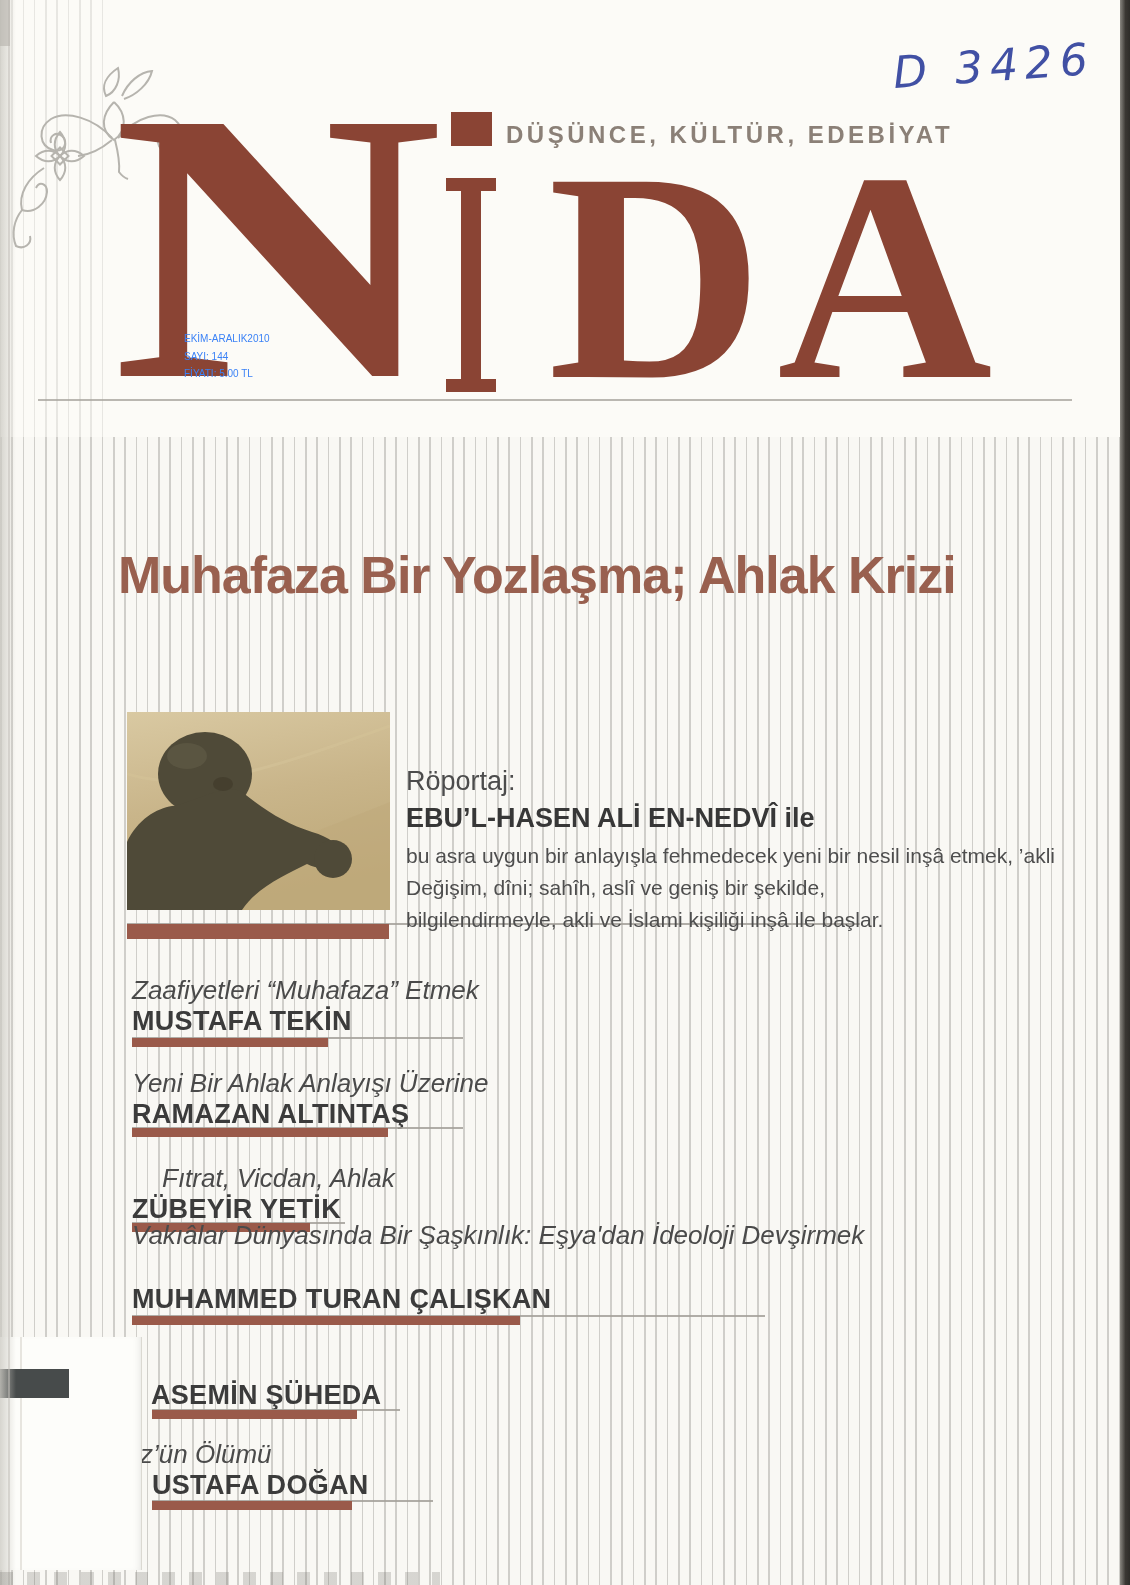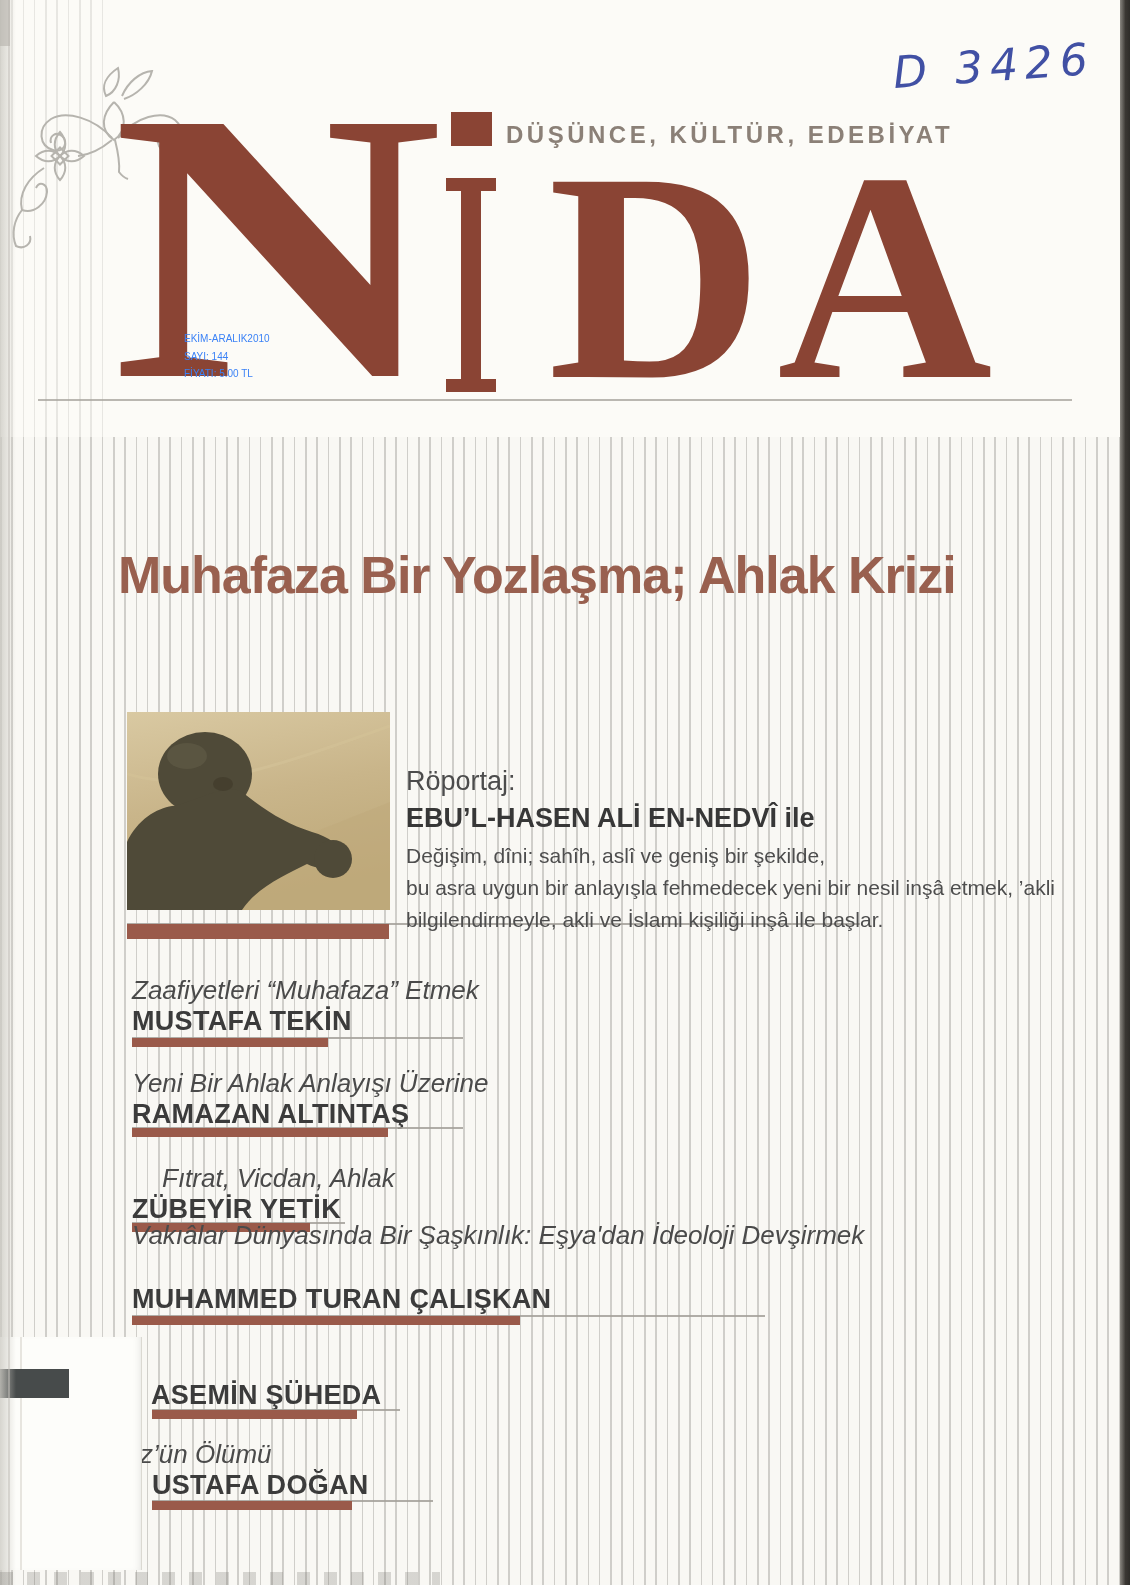--- a/index.html
+++ b/index.html
@@ -148,22 +148,22 @@
 
   <div class="abs rule rule-photo" style="left:127px;top:923px;width:733px;height:17px;">
     <div class="thin"></div>
     <div class="thick" style="width:262px;"></div>
   </div>
 
   <div class="abs interview">
     <div class="kicker">Röportaj:</div>
     <div class="person">EBU’L-HASEN ALİ EN-NEDVÎ ile</div>
     <div class="excerpt">
+      <div>bu asra uygun bir anlayışla fehmedecek yeni bir nesil inşâ etmek, ’akli</div>
       <div>Değişim, dîni; sahîh, aslî ve geniş bir şekilde,</div>
-      <div>bu asra uygun bir anlayışla fehmedecek yeni bir nesil inşâ etmek, ’akli</div>
       <div>bilgilendirmeyle, akli ve İslami kişiliği inşâ ile başlar.</div>
     </div>
   </div>
 
   <div class="a-title" style="left:132px;top:975px;">Zaafiyetleri “Muhafaza” Etmek</div>
   <div class="a-author" style="left:132px;top:1006px;">MUSTAFA TEKİN</div>
   <div class="abs rule" style="left:132px;top:1037px;width:331px;height:11px;">
     <div class="thin"></div>
     <div class="thick" style="width:196px;"></div>
   </div>

